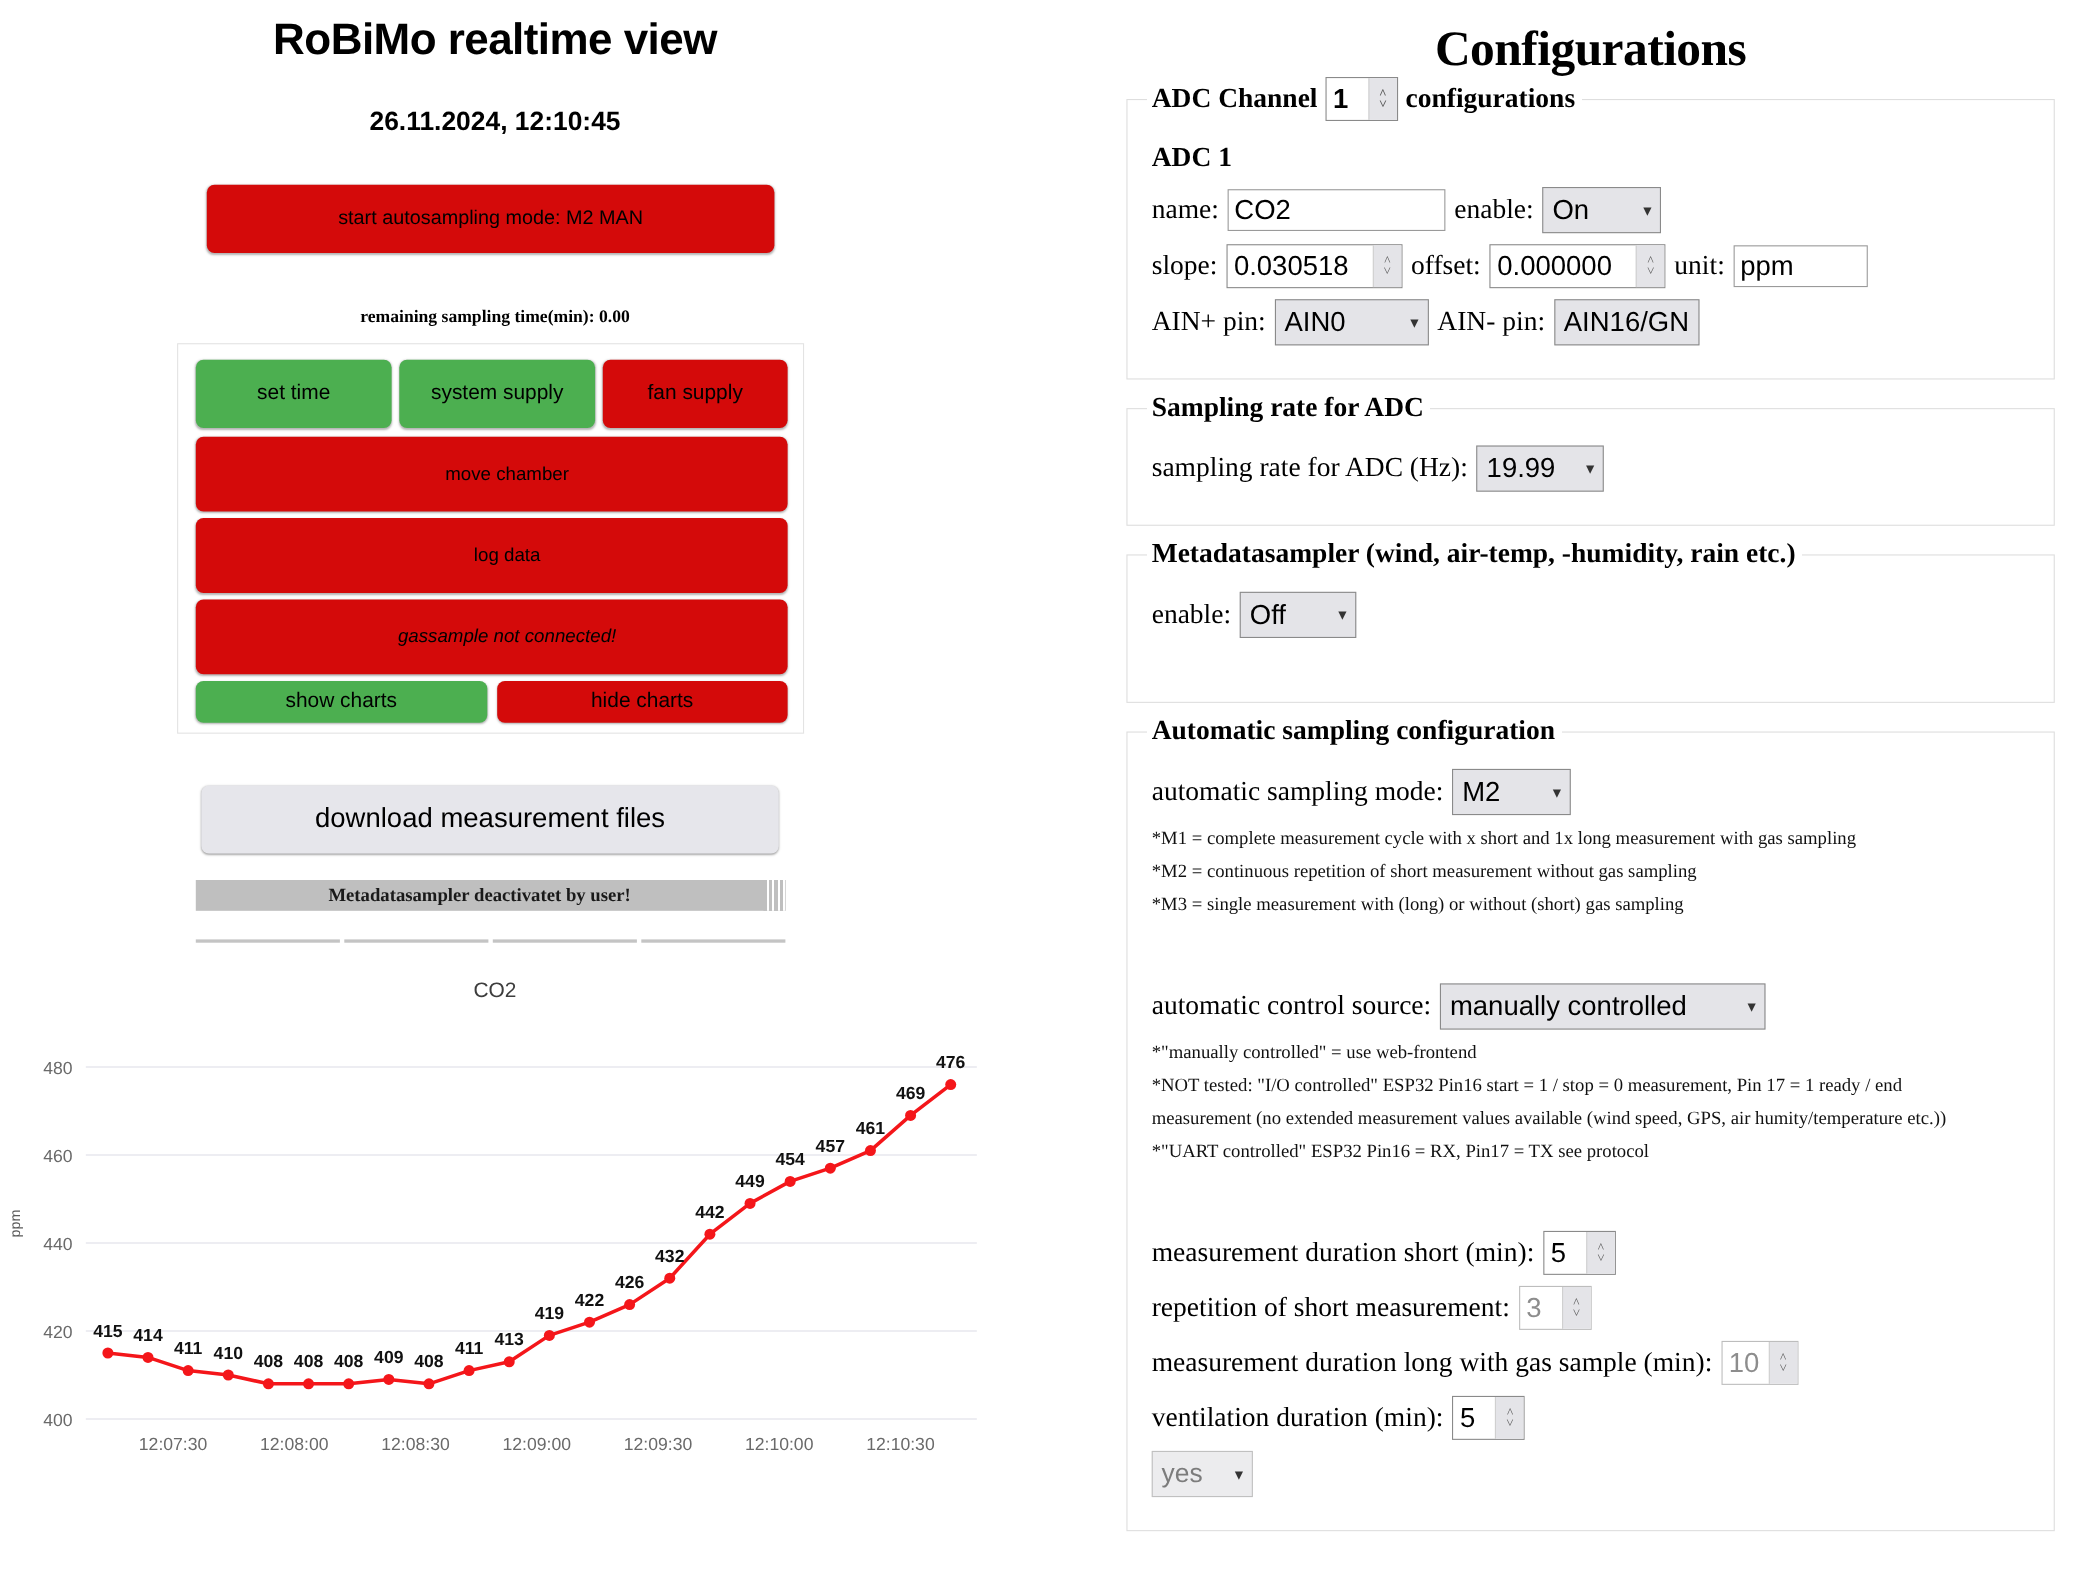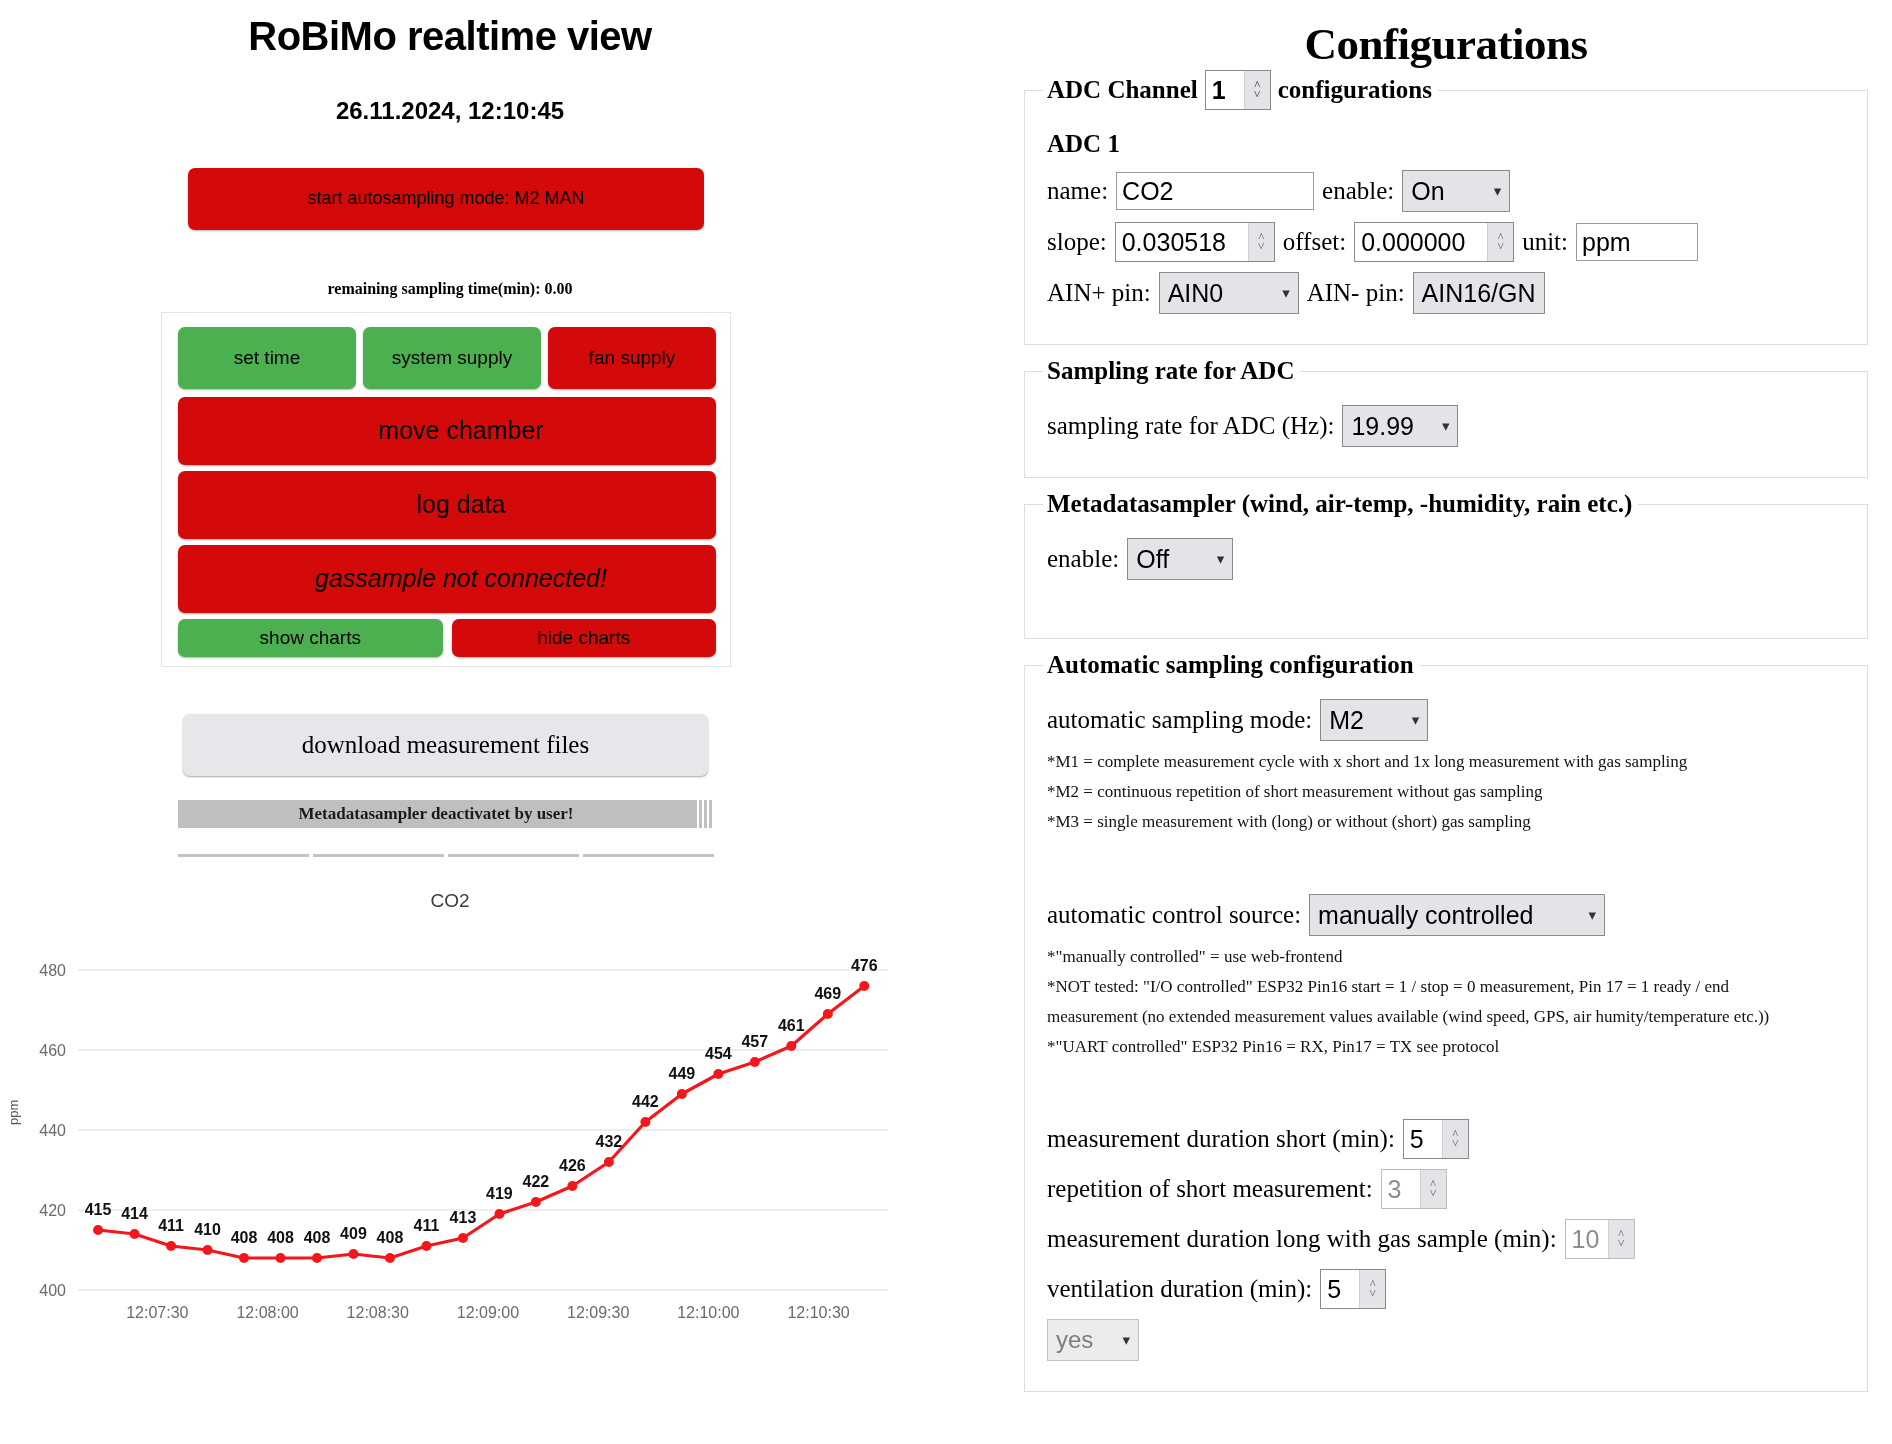--- a/index.html
+++ b/index.html
@@ -42,21 +42,21 @@
     font-family: "Liberation Sans", sans-serif;
     color: #000;
     cursor: pointer;
     text-align: center;
     box-shadow: 0 1px 2px rgba(0,0,0,0.30);
     padding: 0;
     line-height: 1.1;
   }
   .btn-red { background: #d40a0a; }
   .btn-green { background: #4caf50; }
-  .btn-grey { background: #e6e6eb; box-shadow: 0 1px 2px rgba(0,0,0,0.35); font-family: Liberation Serif, serif; }
+  .btn-grey { background: #e6e6eb; box-shadow: 0 1px 2px rgba(0,0,0,0.35); }
 
   .start-btn {
     position: absolute; left: 188px; top: 168px;
     width: 516px; height: 62px;
     font-size: 18px;
   }
   .remaining-label {
     position: absolute; left: 0; top: 280px; width: 900px;
     text-align: center;
     font-family: "Liberation Serif", serif;
@@ -72,21 +72,21 @@
     background: #fff;
   }
   .row3 {
     position: absolute; left: 16px; top: 14px;
     width: 538px; height: 62px;
     display: flex; gap: 7px;
   }
   .row3 .btn { flex: 1; font-size: 19px; }
   .row3 .btn.fan { flex: 0 0 168px; font-size: 19px; }
 
-  .wide-btn { position: absolute; left: 16px; width: 538px; height: 68px; font-size: 25px; padding-left: 28px; }
+  .wide-btn { position: absolute; left: 16px; width: 538px; height: 68px; font-size: 17px; padding-left: 28px; }
   .wide-1 { top: 84px; }
   .wide-2 { top: 158px; }
   .wide-3 { top: 232px; font-style: italic; }
 
   .row2 {
     position: absolute; left: 16px; top: 306px;
     width: 538px; height: 38px;
     display: flex; gap: 9px;
   }
   .row2 .btn { flex: 1; font-size: 19px; }

